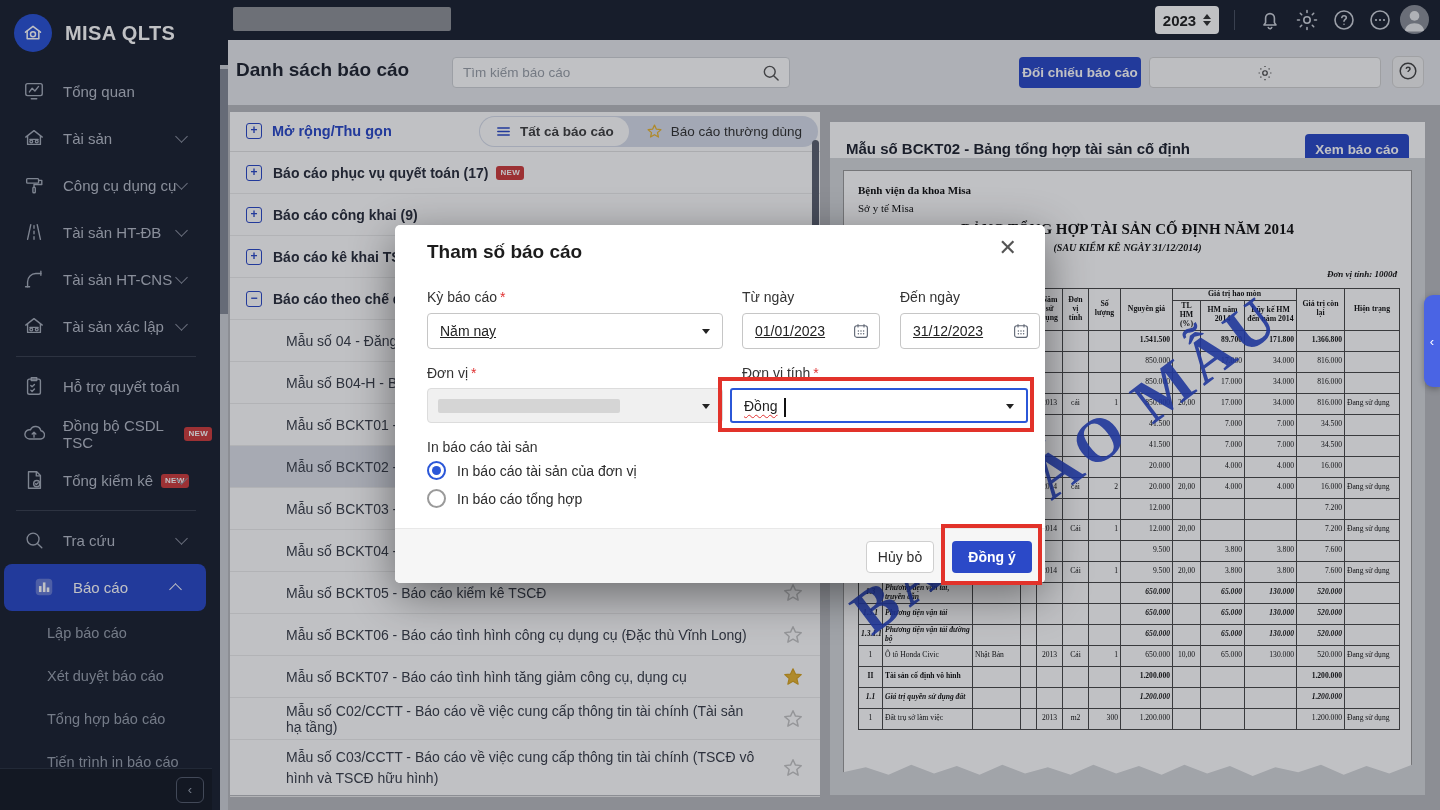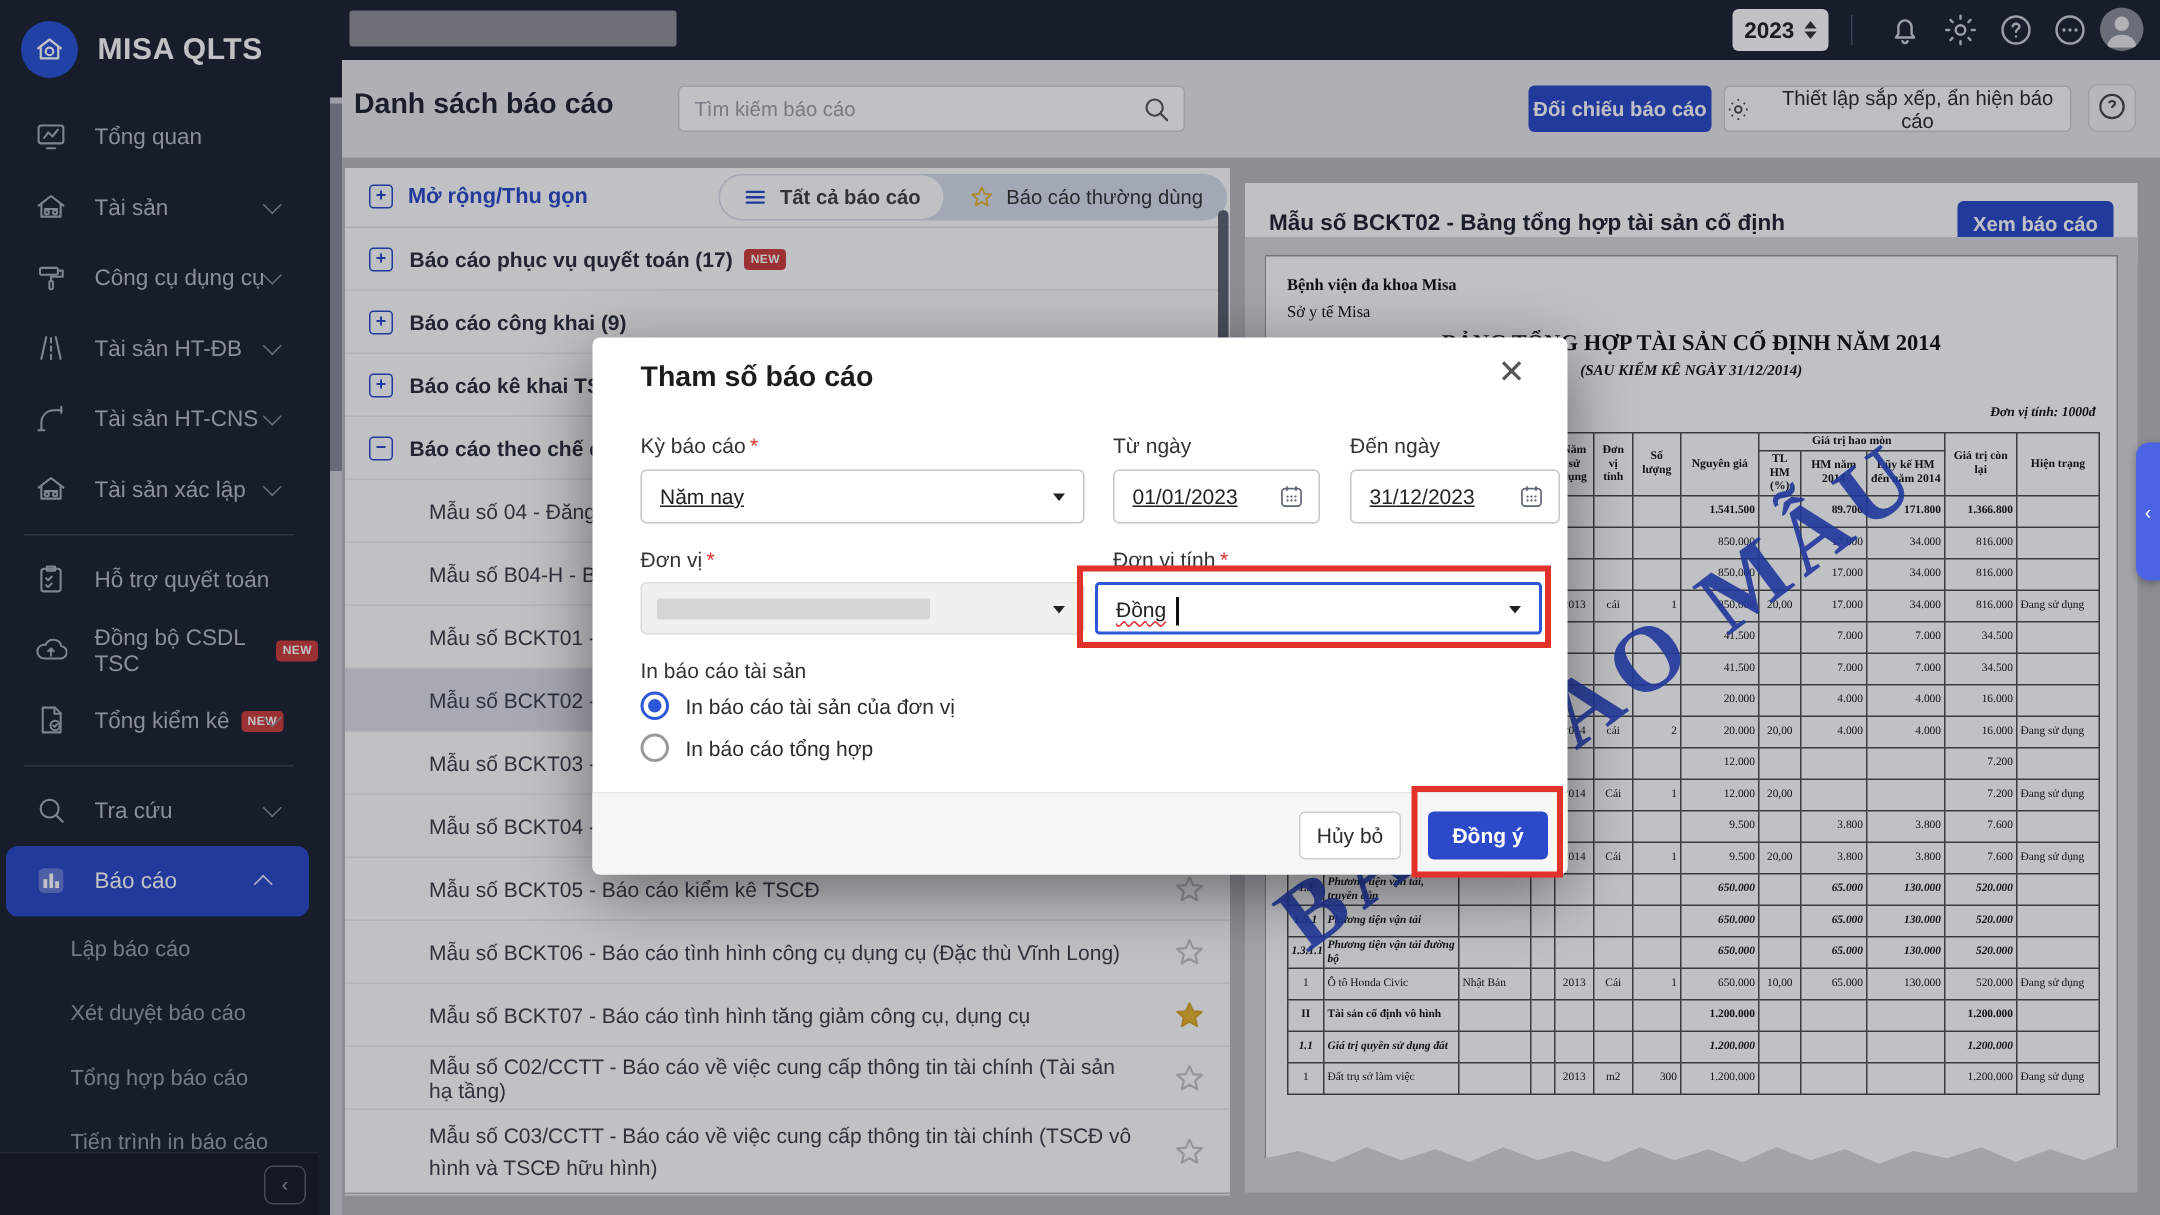--- a/index.html
+++ b/index.html
@@ -10,21 +10,21 @@
 .sidebar { position:absolute; left:0; top:0; width:228px; height:810px; background:#1c2231; z-index:10; }
 .brand { display:flex; align-items:center; gap:13px; padding:14px 0 0 14px; }
 .logo { width:38px; height:38px; border-radius:50%; background:#2b53d6; display:flex; align-items:center; justify-content:center; color:#fff; }
 .logo svg { width:20px; height:20px; fill:none; stroke:#fff; stroke-width:1.8; stroke-linecap:round; stroke-linejoin:round; }
 .brand-name { color:#fff; font-size:20px; font-weight:bold; letter-spacing:.4px; }
 .menu { position:absolute; top:68px; left:0; width:212px; }
 .mi { position:relative; display:flex; align-items:center; height:47px; padding-left:23px; color:#b6bcc8; font-size:15px; }
 .mi .ic { width:24px; height:24px; margin-right:16px; color:#a7aebb; flex:none; }
 .mi .ic svg { width:22px; height:22px; fill:none; stroke:currentColor; stroke-width:1.5; stroke-linecap:round; stroke-linejoin:round; }
 .mi .ic svg .fill { fill:currentColor; stroke:none; }
-.mi.active { background:#2b49c8; margin:0 6px 0 4px; padding-left:19px; border-radius:8px; color:#fff; }
+.mi.active { background:#2b49c8; margin:0 6px 0 4px; padding-left:29px; border-radius:8px; color:#fff; }
 .mi.active .ic { color:#fff; }
 .chev { position:absolute; right:26px; width:9px; height:9px; border-right:1.8px solid #8d94a2; border-bottom:1.8px solid #8d94a2; }
 .chev.down { transform:rotate(45deg); top:17px; }
 .chev.up { transform:rotate(-135deg); top:21px; }
 .mi.active .chev { border-color:#fff; }
 .badge { background:#cf3d3d; color:#fff; font-size:8px; font-weight:bold; padding:2.5px 4px; border-radius:3px; margin-left:8px; letter-spacing:.3px; flex:none; }
 .sdivider { height:1px; background:#39404f; margin:6px 16px; }
 .smi { height:43px; display:flex; align-items:center; padding-left:47px; color:#99a1ae; font-size:14.5px; }
 .sb-scroll { position:absolute; right:0; top:65px; bottom:0; width:8px; background:#cfd2d7; }
 .sb-thumb { position:absolute; top:4px; width:8px; height:245px; background:#868c98; }
@@ -321,21 +321,20 @@
             <path d="M15.5 15.5l5 5"></path>
           </svg>
       </span>
     </div>
     <button class="btn-blue btn-compare">Đối chiếu báo cáo</button>
     <button class="btn-settings">
       <svg viewBox="0 0 24 24">
           <circle cx="12" cy="12" r="3"></circle>
           <path d="M12 4v-1.5M12 21.5V20M19 12h1.5M3.5 12H5M16.9 7.1l1.1-1.1M6 18l1.1-1.1M16.9 16.9L18 18M6 6l1.1 1.1"></path>
         </svg>
-      <span>Thiết lập sắp xếp, ẩn hiện báo cáo</span>
     </button>
     <button class="btn-help">
       <svg viewBox="0 0 24 24">
           <circle cx="12" cy="12" r="8.5"></circle>
           <path d="M9.9 9.6A2.2 2.2 0 0 1 12 8c1.2 0 2.2.8 2.2 1.9 0 1.4-2.2 1.7-2.2 3.2"></path>
           <path d="M12 15.8h.01"></path>
         </svg>
     </button>
   </div>
 

